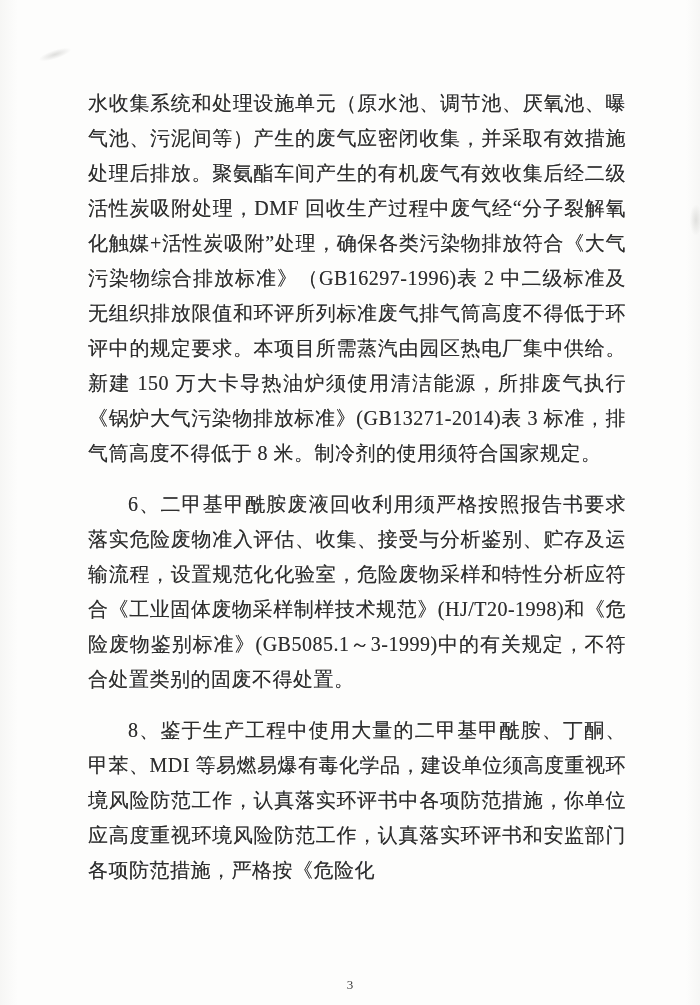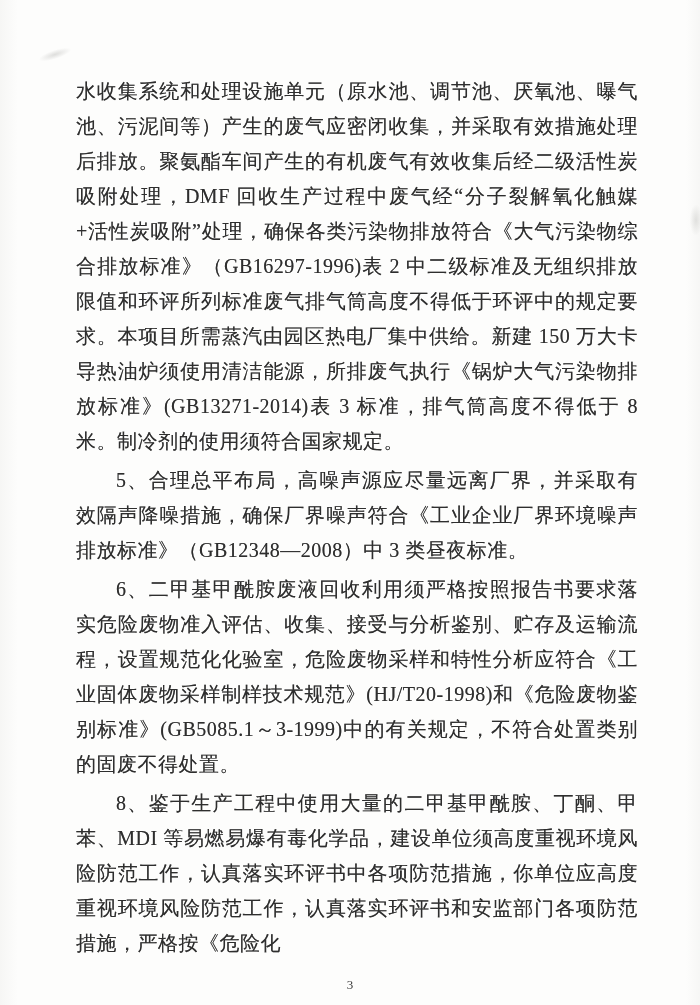--- a/index.html
+++ b/index.html
@@ -32,21 +32,21 @@
     width: 570px;
     font-size: 20px;
     line-height: 35px;
     letter-spacing: 0.5px;
     color: #2e2e2e;
     text-align: justify;
     text-justify: inter-character;
     text-shadow: 0 0 0.4px rgba(40,40,40,0.55);
   }
   .content p {
-    margin: 4px;
+    margin: 16px;
     padding: 0;
   }
   .content p.indent {
     text-indent: 2em;
   }
   .page-number {
     position: absolute;
     left: 0;
     right: 0;
     bottom: 12px;
@@ -76,19 +76,18 @@
 </style>
 </head>
 <body>
 
 <div class="page">
   <div class="artifact artifact-topleft"></div>
   <div class="artifact artifact-rightedge"></div>
 
   <div class="content">
       <p class="">水收集系统和处理设施单元（原水池、调节池、厌氧池、曝气池、污泥间等）产生的废气应密闭收集，并采取有效措施处理后排放。聚氨酯车间产生的有机废气有效收集后经二级活性炭吸附处理，DMF 回收生产过程中废气经“分子裂解氧化触媒+活性炭吸附”处理，确保各类污染物排放符合《大气污染物综合排放标准》（GB16297-1996)表 2 中二级标准及无组织排放限值和环评所列标准废气排气筒高度不得低于环评中的规定要求。本项目所需蒸汽由园区热电厂集中供给。新建 150 万大卡导热油炉须使用清洁能源，所排废气执行《锅炉大气污染物排放标准》(GB13271-2014)表 3 标准，排气筒高度不得低于 8 米。制冷剂的使用须符合国家规定。</p>
-      <p class="indent">5、合理总平布局，高噪声源应尽量远离厂界，并采取有效隔声降噪措施，确保厂界噪声符合《工业企业厂界环境噪声排放标准》（GB12348—2008）中 3 类昼夜标准。</p>
       <p class="indent">6、二甲基甲酰胺废液回收利用须严格按照报告书要求落实危险废物准入评估、收集、接受与分析鉴别、贮存及运输流程，设置规范化化验室，危险废物采样和特性分析应符合《工业固体废物采样制样技术规范》(HJ/T20-1998)和《危险废物鉴别标准》(GB5085.1～3-1999)中的有关规定，不符合处置类别的固废不得处置。</p>
       <p class="indent">8、鉴于生产工程中使用大量的二甲基甲酰胺、丁酮、甲苯、MDI 等易燃易爆有毒化学品，建设单位须高度重视环境风险防范工作，认真落实环评书中各项防范措施，你单位应高度重视环境风险防范工作，认真落实环评书和安监部门各项防范措施，严格按《危险化</p>
     </div>
 
   <div class="page-number">3</div>
 </div>
 
 </body></html>

